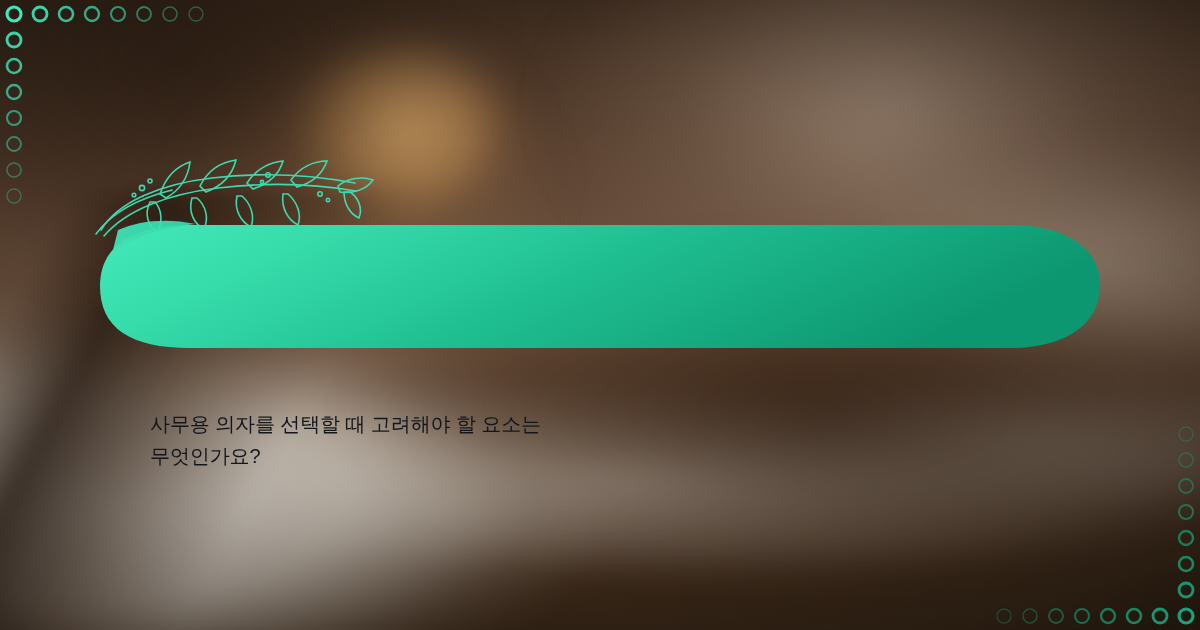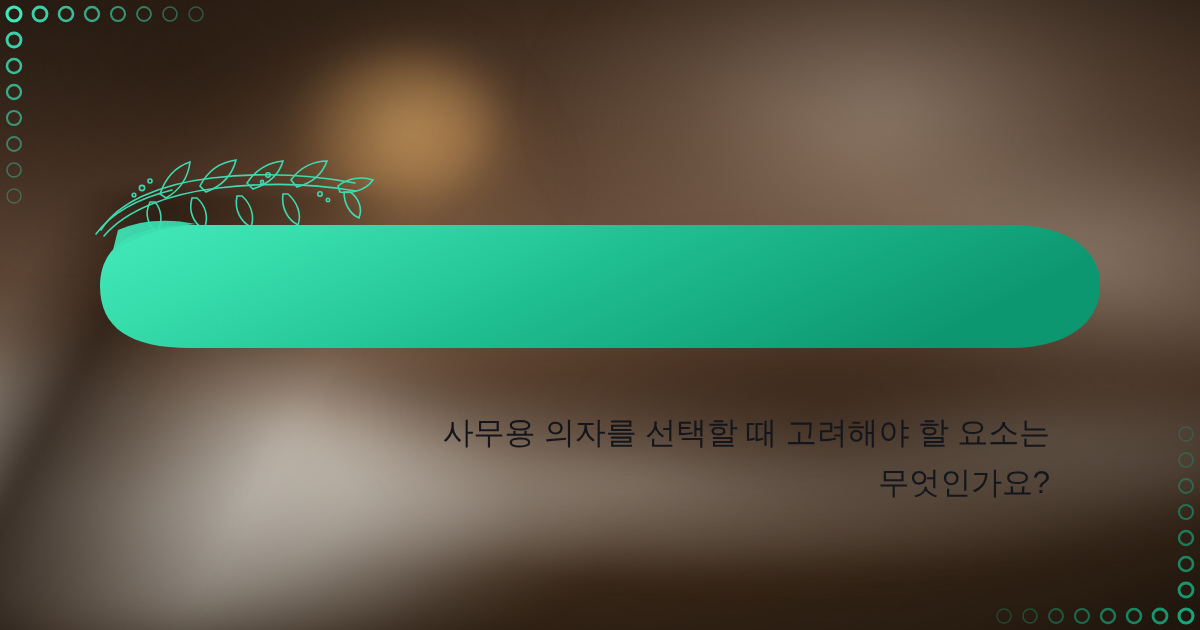--- a/index.html
+++ b/index.html
@@ -76,23 +76,23 @@
   .dots.br{right:4px;bottom:4px;}
 
   
   .bubble-wrap{position:absolute;left:0;top:150px;width:1200px;height:270px;}
   .bubble-svg{position:absolute;left:0;top:0;}
 
   .bubble-text{
     position:absolute;
     left:150px;top:258px;
     width:900px;
-    text-align:right;
+    text-align:left;
     color:#14161c;
-    font-size:31px;
+    font-size:20px;
     line-height:1.62;
     font-weight:400;
     letter-spacing:-0.1px;
     font-family:"Liberation Sans","DejaVu Sans",sans-serif;
     white-space:pre-line;
   }
 </style>
 </head>
 <body>
 

